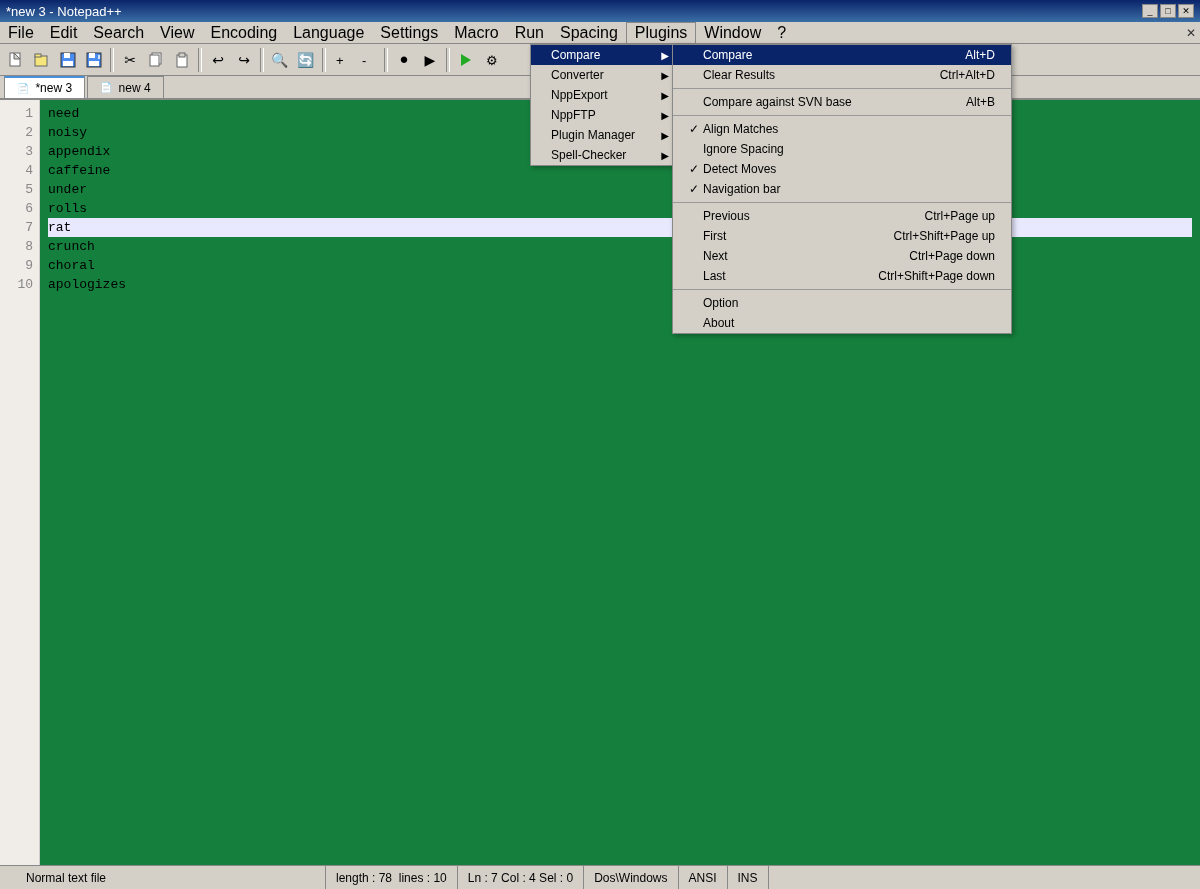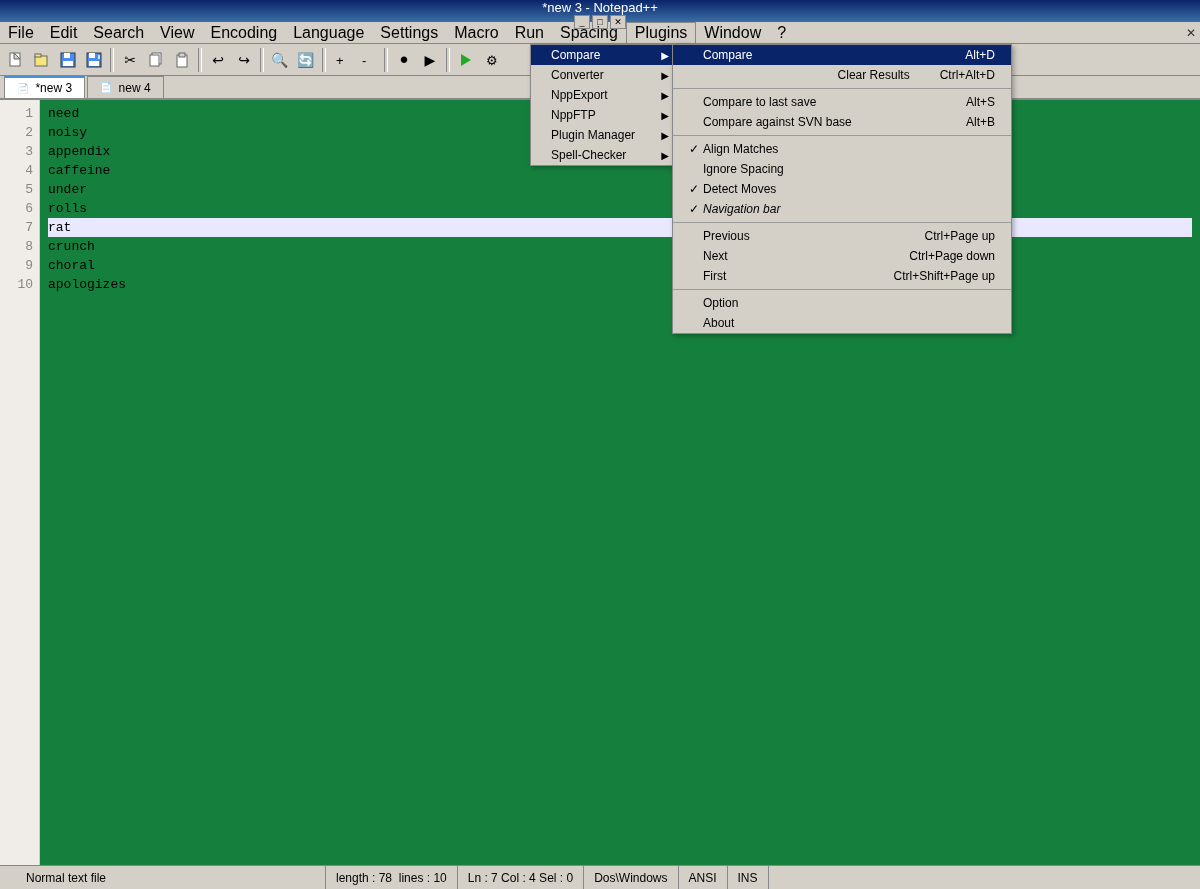--- a/index.html
+++ b/index.html
@@ -16,21 +16,20 @@
     
     #title-bar {
       background: linear-gradient(to bottom, #0a246a, #3a6ea5);
       color: white;
       height: 22px;
       display: flex;
       align-items: center;
       padding: 0 6px;
       justify-content: space-between;
       user-select: none;
-      flex-direction: column;
     }
     #title-bar-controls {
       display: flex;
       gap: 2px;
     }
     .title-btn {
       width: 16px;
       height: 14px;
       background: #d4d0c8;
       border: 1px solid #888;
@@ -466,29 +465,24 @@
 
 <div class="dropdown-container" id="compare-submenu">
 
   <div class="compare-item selected" style="background:#0a246a; color:white;">
     <span style="width:14px;display:inline-block;"></span>
     <span style="flex:1;">Compare</span>
     <span class="shortcut">Alt+D</span>
   </div>
   <div class="compare-item">
     <span style="width:14px;display:inline-block;"></span>
-    <span style="flex:1;text-align:right;">Clear Results</span>
+    <span style="flex:1;">Clear Results</span>
     <span class="shortcut">Ctrl+Alt+D</span>
   </div>
   <div class="compare-separator"></div>
-  <div class="compare-item">
-    <span style="width:14px;display:inline-block;"></span>
-    <span style="flex:1;">Compare to last save</span>
-    <span class="shortcut">Alt+S</span>
-  </div>
   <div class="compare-item">
     <span style="width:14px;display:inline-block;"></span>
     <span style="flex:1;">Compare against SVN base</span>
     <span class="shortcut">Alt+B</span>
   </div>
   <div class="compare-separator"></div>
   <div class="compare-item">
     <span style="width:14px;display:inline-block;">✓</span>
     <span style="flex:1;">Align Matches</span>
     <span class="shortcut"></span>
@@ -498,38 +492,43 @@
     <span style="flex:1;">Ignore Spacing</span>
     <span class="shortcut"></span>
   </div>
   <div class="compare-item">
     <span style="width:14px;display:inline-block;">✓</span>
     <span style="flex:1;">Detect Moves</span>
     <span class="shortcut"></span>
   </div>
   <div class="compare-item">
     <span style="width:14px;display:inline-block;">✓</span>
-    <span style="flex:1;font-style:italic;">Navigation bar</span>
+    <span style="flex:1;">Navigation bar</span>
     <span class="shortcut"></span>
   </div>
   <div class="compare-separator"></div>
   <div class="compare-item">
     <span style="width:14px;display:inline-block;"></span>
     <span style="flex:1;">Previous</span>
     <span class="shortcut">Ctrl+Page up</span>
   </div>
   <div class="compare-item">
     <span style="width:14px;display:inline-block;"></span>
+    <span style="flex:1;">First</span>
+    <span class="shortcut">Ctrl+Shift+Page up</span>
+  </div>
+  <div class="compare-item">
+    <span style="width:14px;display:inline-block;"></span>
     <span style="flex:1;">Next</span>
     <span class="shortcut">Ctrl+Page down</span>
   </div>
   <div class="compare-item">
     <span style="width:14px;display:inline-block;"></span>
-    <span style="flex:1;">First</span>
-    <span class="shortcut">Ctrl+Shift+Page up</span>
+    <span style="flex:1;">Last</span>
+    <span class="shortcut">Ctrl+Shift+Page down</span>
   </div>
   <div class="compare-separator"></div>
   <div class="compare-item">
     <span style="width:14px;display:inline-block;"></span>
     <span style="flex:1;">Option</span>
     <span class="shortcut"></span>
   </div>
   <div class="compare-item">
     <span style="width:14px;display:inline-block;"></span>
     <span style="flex:1;">About</span>

